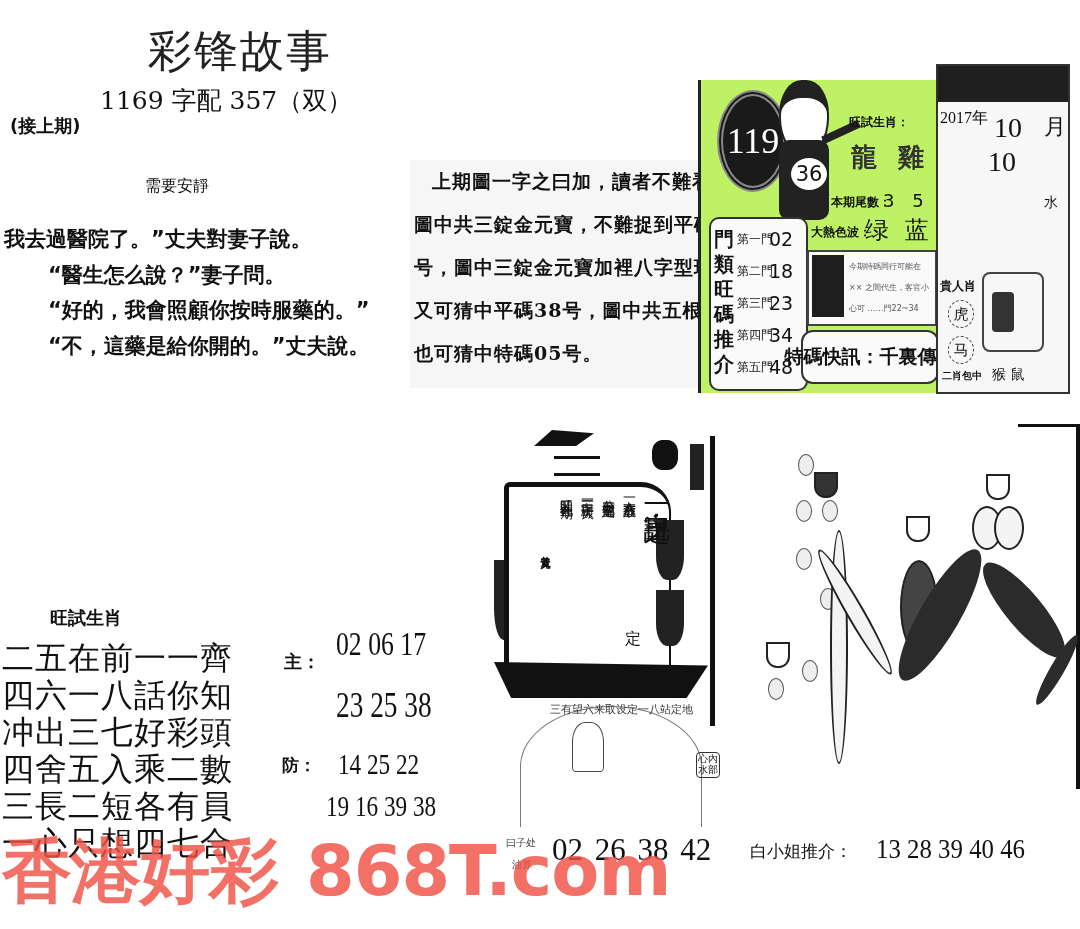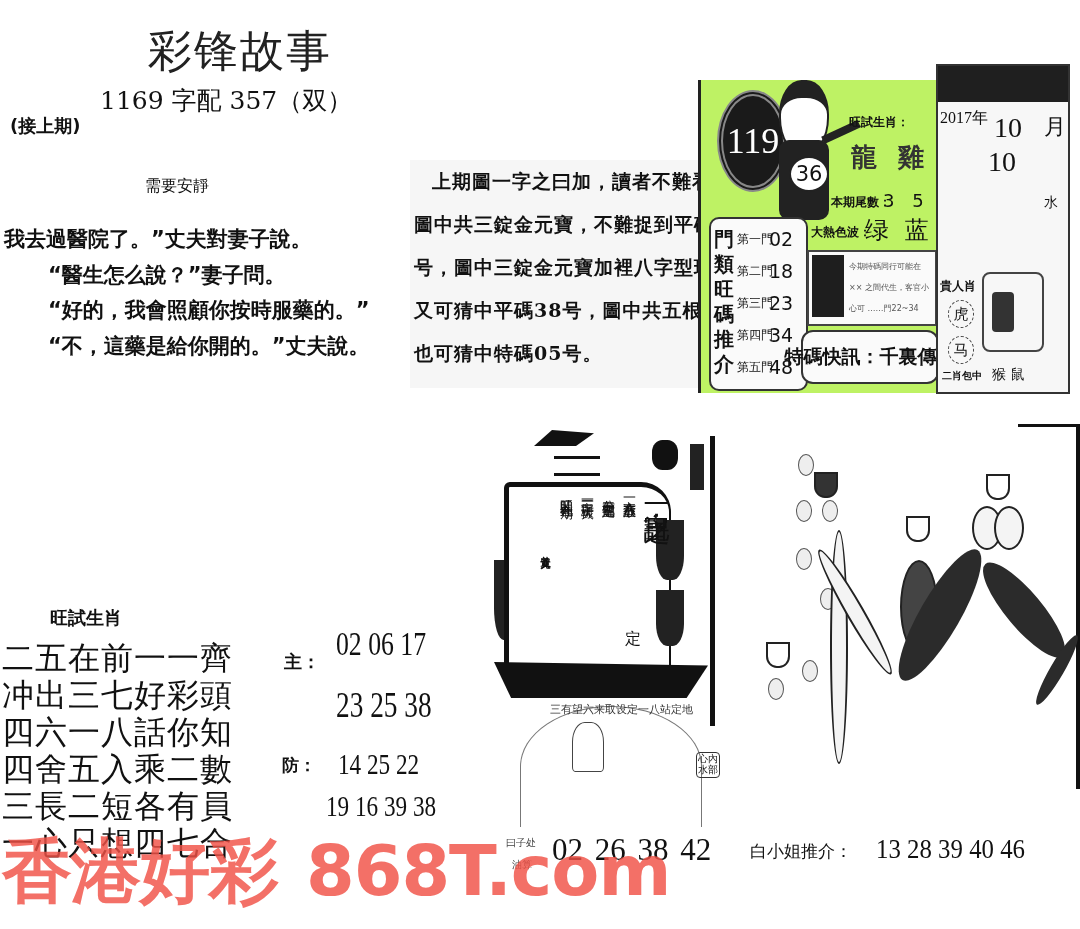--- a/index.html
+++ b/index.html
@@ -261,22 +261,22 @@
   <div class="abs leg" style="left:212px;top:96px;width:26px;height:40px"></div>
   <div class="abs leg" style="left:234px;top:96px;width:26px;height:40px"></div>
   <div class="abs blob" style="left:160px;top:130px;width:40px;height:150px;transform:rotate(30deg)"></div>
   <div class="abs blob" style="left:246px;top:140px;width:36px;height:120px;transform:rotate(-40deg)"></div>
   <div class="abs blob" style="left:290px;top:220px;width:14px;height:80px;transform:rotate(30deg)"></div>
 </div>
 
 <div class="abs poem-title">旺試生肖</div>
 <div class="abs poem-lines">
   <div>二五在前一一齊</div>
+  <div>四六一八話你知</div>
   <div>冲出三七好彩頭</div>
-  <div>四六一八話你知</div>
   <div>四舍五入乘二數</div>
   <div>三長二短各有員</div>
   <div>一心只想四七合</div>
 </div>
 <div class="abs main-label">主：</div>
 <div class="abs main-1">02 06 17</div>
 <div class="abs main-2">23  25 38</div>
 <div class="abs guard-label">防：</div>
 <div class="abs guard-1">14 25 22</div>
 <div class="abs guard-2">19 16 39 38</div>

